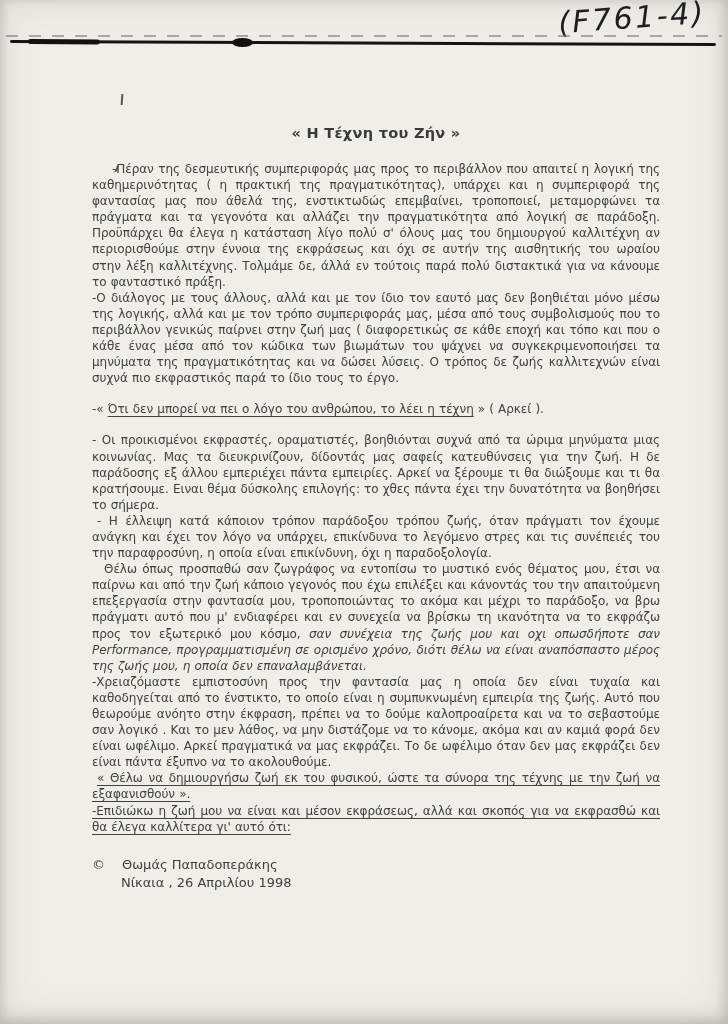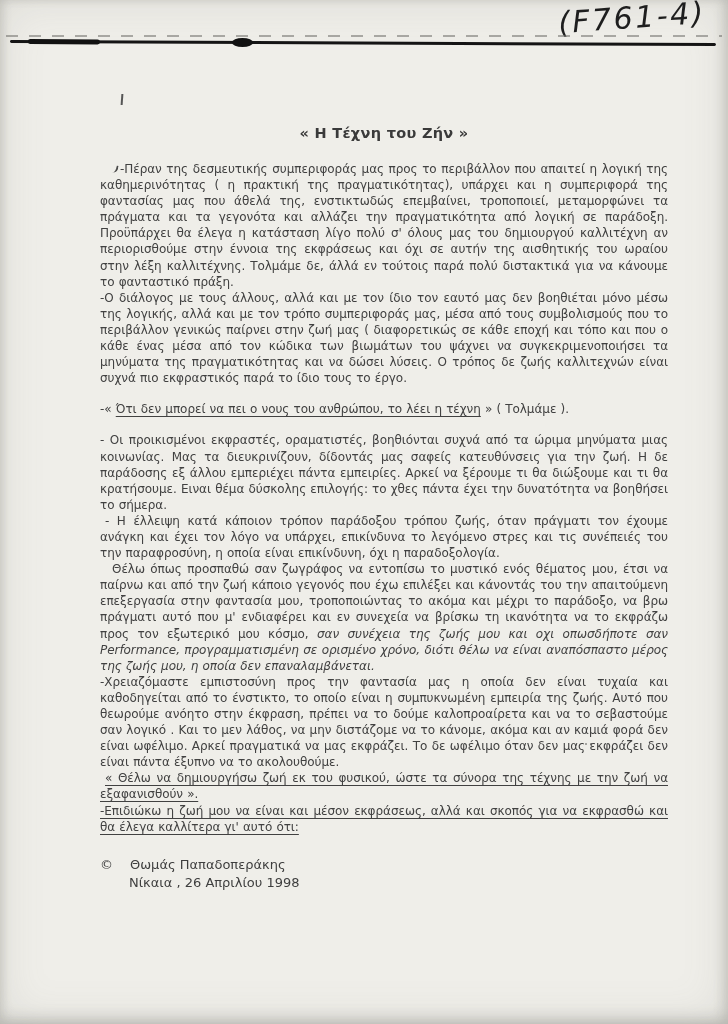--- a/index.html
+++ b/index.html
@@ -38,21 +38,21 @@
   .scanline::after {
     content:""; position:absolute; left:222px; top:-3px;
     width:21px; height:9px; background:#111; border-radius:50%;
   }
   
   .speck-tick  { position:absolute; left:121px; top:94px;  width:1.5px; height:11px; background:#555; transform:rotate(4deg); }
   .speck-comma { position:absolute; left:112px; top:165px; width:4px; height:8px; border-right:2px solid #4a4a4a; border-radius:0 0 5px 0; transform:rotate(14deg); }
   .speck-dots  { position:absolute; left:585px; top:743px; width:2px; height:2px; background:#8a8a86; box-shadow:5px 0 #8a8a86; border-radius:50%; }
 
   
-  .content { position:absolute; left:100px; width:568px; top:125px; color:#414141; }
+  .content { position:absolute; left:92px; width:568px; top:125px; color:#414141; }
   .title {
     text-align:center; font-weight:bold; font-size:14.5px;
     letter-spacing:.3px; color:#3a3a3a; margin:0 0 20px 0;
   }
   .para {
     margin:0; text-align:justify; font-size:12px; line-height:16.1px;
     letter-spacing:-0.05px; word-spacing:.4px;
   }
   .para.gap { margin-top:15px; }
   .ind-lg { text-indent:20px; }
@@ -79,21 +79,21 @@
   <div class="speck-tick"></div>
   <div class="speck-comma"></div>
   <div class="speck-dots"></div>
 
   <div class="content">
     <h1 class="title">« Η Τέχνη του Ζήν »</h1>
 
     <div>
         <p class="para ind-lg"><span>-Πέραν της δεσμευτικής συμπεριφοράς μας προς το περιβάλλον που απαιτεί η λογική της καθημερινότητας ( η πρακτική της πραγματικότητας), υπάρχει και η συμπεριφορά της φαντασίας μας που άθελά της, ενστικτωδώς επεμβαίνει, τροποποιεί, μεταμορφώνει τα πράγματα και τα γεγονότα και αλλάζει την πραγματικότητα από λογική σε παράδοξη. Προϋπάρχει θα έλεγα η κατάσταση λίγο πολύ σ' όλους μας του δημιουργού καλλιτέχνη αν περιορισθούμε στην έννοια της εκφράσεως και όχι σε αυτήν της αισθητικής του ωραίου στην λέξη καλλιτέχνης. Τολμάμε δε, άλλά εν τούτοις παρά πολύ διστακτικά για να κάνουμε το φανταστικό πράξη.</span></p>
         <p class="para"><span>-Ο διάλογος με τους άλλους, αλλά και με τον ίδιο τον εαυτό μας δεν βοηθιέται μόνο μέσω της λογικής, αλλά και με τον τρόπο συμπεριφοράς μας, μέσα από τους συμβολισμούς που το περιβάλλον γενικώς παίρνει στην ζωή μας ( διαφορετικώς σε κάθε εποχή και τόπο και που ο κάθε ένας μέσα από τον κώδικα των βιωμάτων του ψάχνει να συγκεκριμενοποιήσει τα μηνύματα της πραγματικότητας και να δώσει λύσεις. Ο τρόπος δε ζωής καλλιτεχνών είναι συχνά πιο εκφραστικός παρά το ίδιο τους το έργο.</span></p>
-        <p class="para gap"><span>-« </span><span class="u">Ότι δεν μπορεί να πει ο νους του ανθρώπου, το λέει η τέχνη</span><span> » ( Τολμάμε ).</span></p>
+        <p class="para gap"><span>-« </span><span class="u">Ότι δεν μπορεί να πει ο λόγο του ανθρώπου, το λέει η τέχνη</span><span> » ( Αρκεί ).</span></p>
         <p class="para gap"><span>- Οι προικισμένοι εκφραστές, οραματιστές, βοηθιόνται συχνά από τα ώριμα μηνύματα μιας κοινωνίας. Μας τα διευκρινίζουν, δίδοντάς μας σαφείς κατευθύνσεις για την ζωή. Η δε παράδοσης εξ άλλου εμπεριέχει πάντα εμπειρίες. Αρκεί να ξέρουμε τι θα διώξουμε και τι θα κρατήσουμε. Ειναι θέμα δύσκολης επιλογής: το χθες πάντα έχει την δυνατότητα να βοηθήσει το σήμερα.</span></p>
         <p class="para ind-sm"><span>- Η έλλειψη κατά κάποιον τρόπον παράδοξου τρόπου ζωής, όταν πράγματι τον έχουμε ανάγκη και έχει τον λόγο να υπάρχει, επικίνδυνα το λεγόμενο στρες και τις συνέπειές του την παραφροσύνη, η οποία είναι επικίνδυνη, όχι η παραδοξολογία.</span></p>
         <p class="para ind-md"><span>Θέλω όπως προσπαθώ σαν ζωγράφος να εντοπίσω το μυστικό ενός θέματος μου, έτσι να παίρνω και από την ζωή κάποιο γεγονός που έχω επιλέξει και κάνοντάς του την απαιτούμενη επεξεργασία στην φαντασία μου, τροποποιώντας το ακόμα και μέχρι το παράδοξο, να βρω πράγματι αυτό που μ' ενδιαφέρει και εν συνεχεία να βρίσκω τη ικανότητα να το εκφράζω προς τον εξωτερικό μου κόσμο, </span><span class="i">σαν συνέχεια της ζωής μου και οχι οπωσδήποτε σαν Performance, προγραμματισμένη σε ορισμένο χρόνο, διότι θέλω να είναι αναπόσπαστο μέρος της ζωής μου, η οποία δεν επαναλαμβάνεται.</span></p>
         <p class="para"><span>-Χρειαζόμαστε εμπιστοσύνη προς την φαντασία μας η οποία δεν είναι τυχαία και καθοδηγείται από το ένστικτο, το οποίο είναι η συμπυκνωμένη εμπειρία της ζωής. Αυτό που θεωρούμε ανόητο στην έκφραση, πρέπει να το δούμε καλοπροαίρετα και να το σεβαστούμε σαν λογικό . Και το μεν λάθος, να μην διστάζομε να το κάνομε, ακόμα και αν καμιά φορά δεν είναι ωφέλιμο. Αρκεί πραγματικά να μας εκφράζει. Το δε ωφέλιμο όταν δεν μας εκφράζει δεν είναι πάντα έξυπνο να το ακολουθούμε.</span></p>
         <p class="para ind-sm"><span class="u">« Θέλω να δημιουργήσω ζωή εκ του φυσικού, ώστε τα σύνορα της τέχνης με την ζωή να εξαφανισθούν ».</span></p>
         <p class="para"><span class="u">-Επιδιώκω η ζωή μου να είναι και μέσον εκφράσεως, αλλά και σκοπός για να εκφρασθώ και θα έλεγα καλλίτερα γι' αυτό ότι:</span></p>
       </div>
 
     <div class="signature">
       <div class="sig-row">

